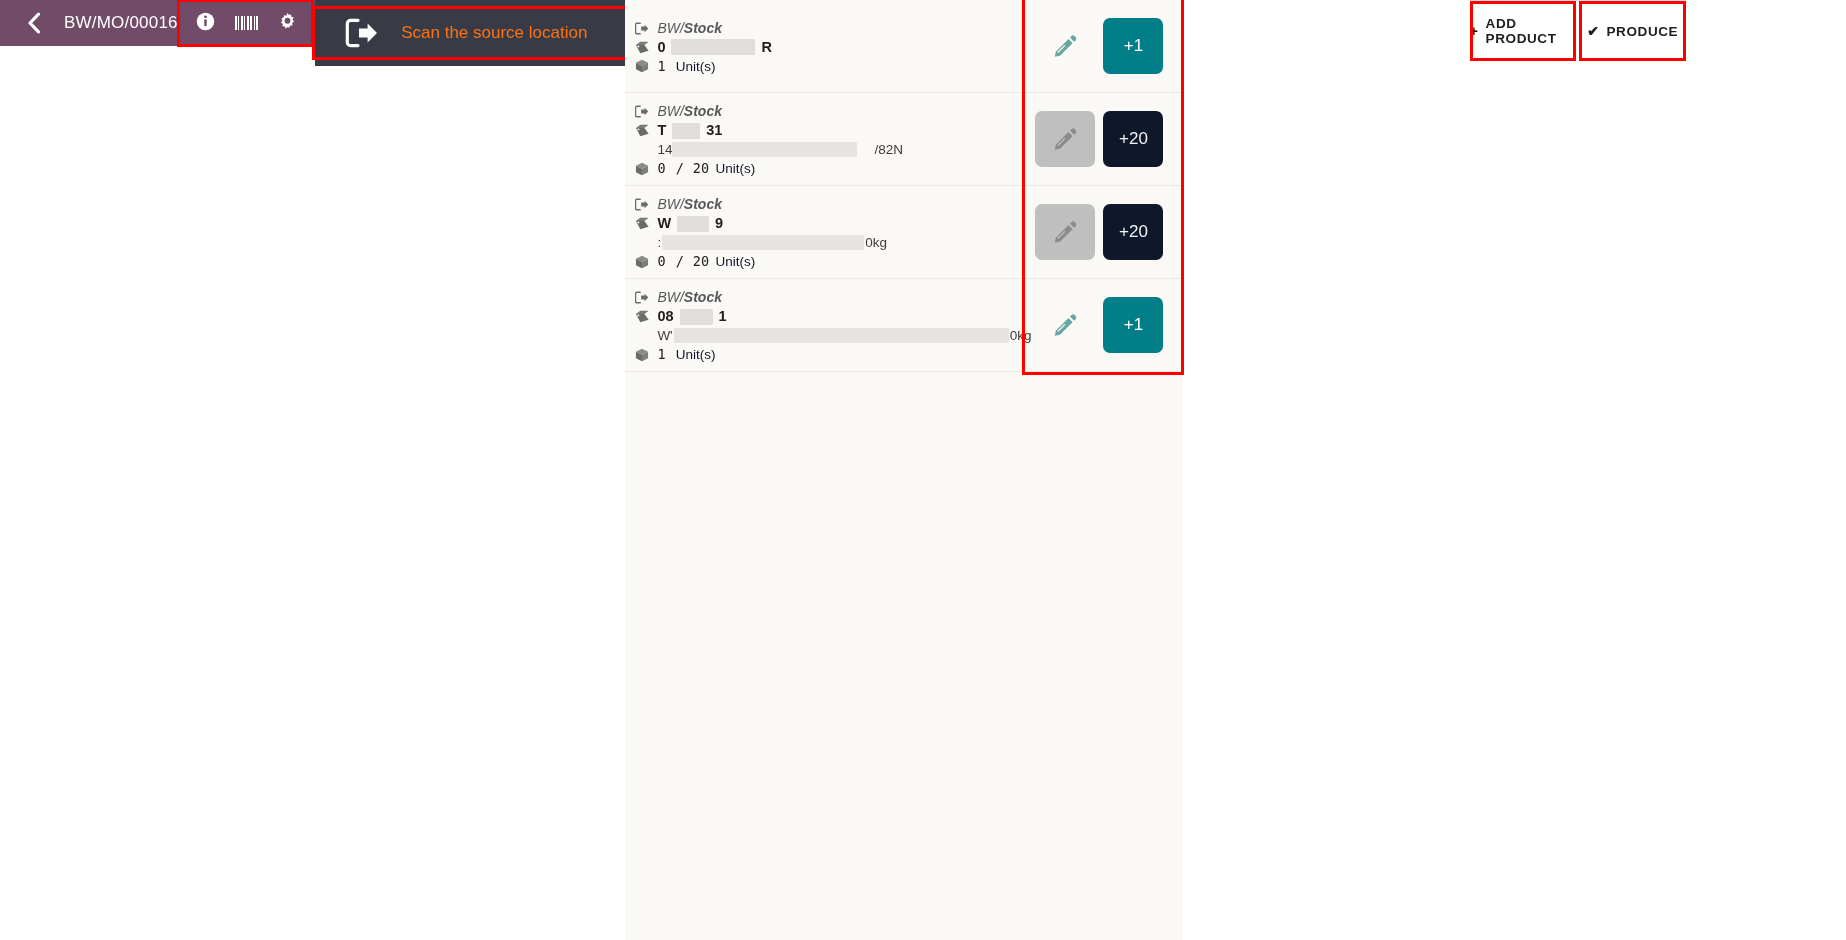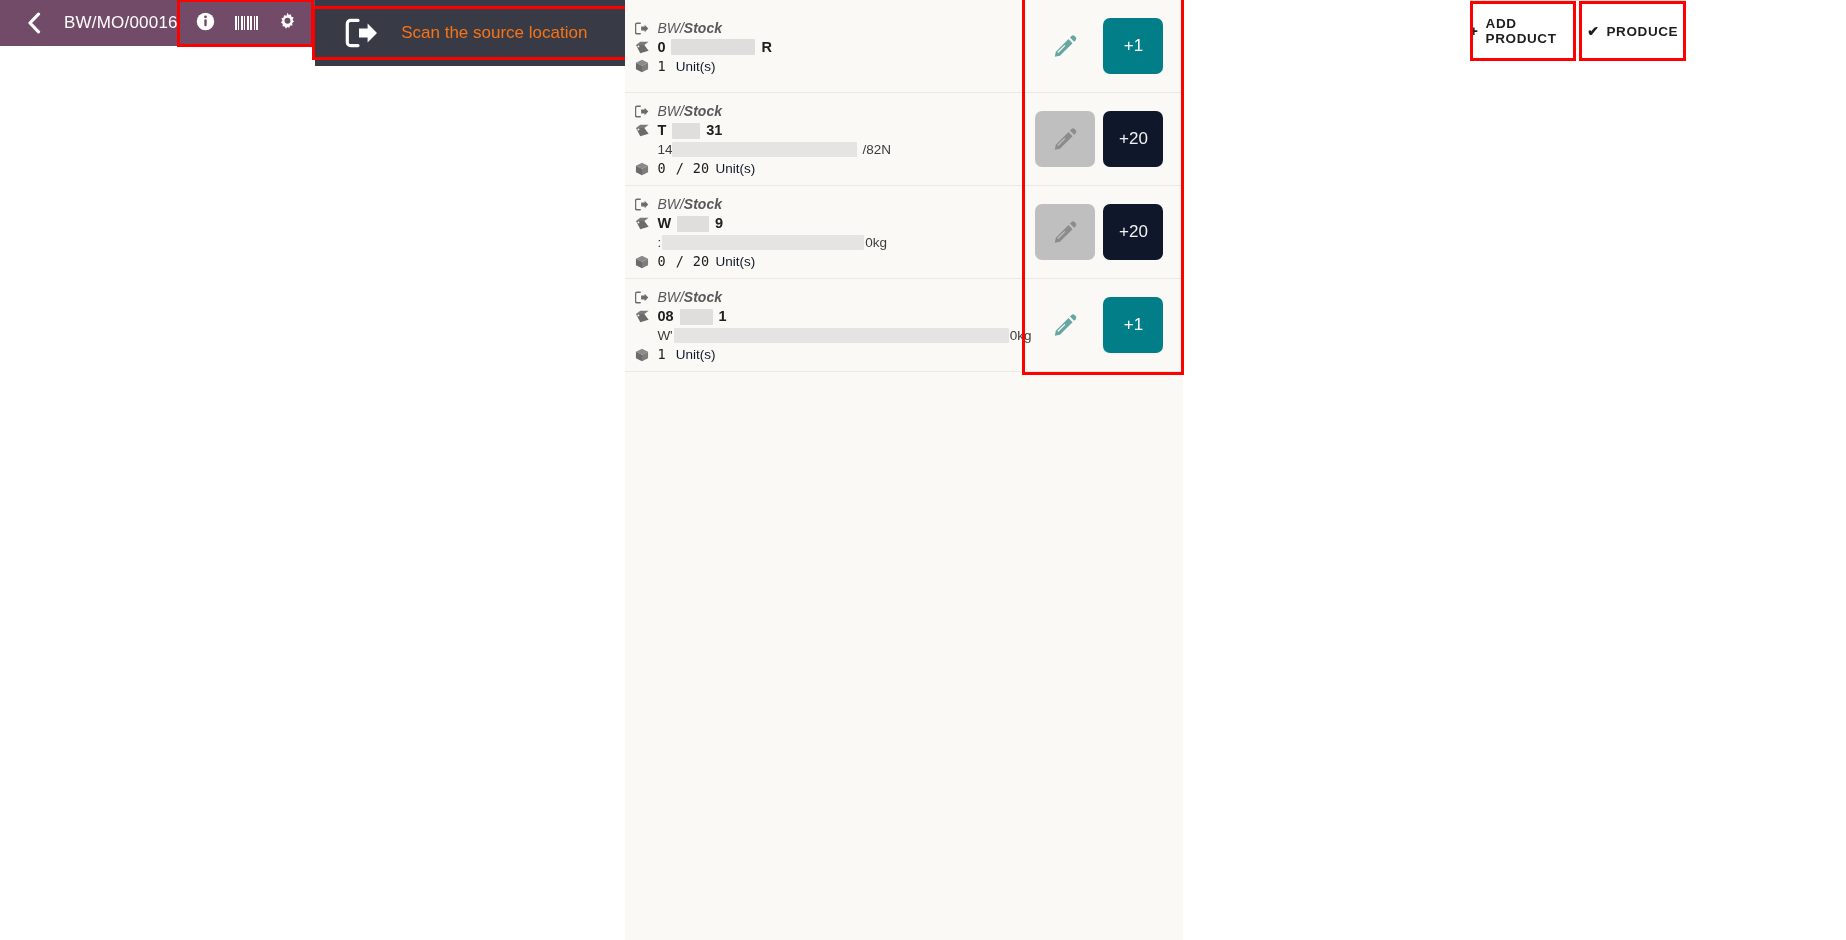--- a/index.html
+++ b/index.html
@@ -407,21 +407,21 @@
             </svg>
           </span>
           <span class="name-text">T</span>
           <span class="redact tall" style="width:28px;margin:0 6px;"></span>
           <span class="name-text">31</span>
         </div>
 
         <div class="line">
           <span class="desc-text">14</span>
           <span class="redact light" style="width:185px;margin:0 1px 0 0;"></span>
-          <span class="desc-text" style="padding-left:4px">/82N</span>
+          <span class="desc-text" style="padding-left:16px">/82N</span>
         </div>
 
         <div class="line">
           <span class="lic">
             <svg width="14" height="14" viewBox="0 0 15 15" aria-hidden="true">
               <path d="M7.5 .9 L14 4 L7.5 7.1 L1 4 Z" fill="#8A8A8A"></path>
               <path d="M1 4 L7.5 7.1 L7.5 14.1 L1 11 Z" fill="#6B6B6B"></path>
               <path d="M14 4 L7.5 7.1 L7.5 14.1 L14 11 Z" fill="#7D7D7D"></path>
             </svg>
           </span>

